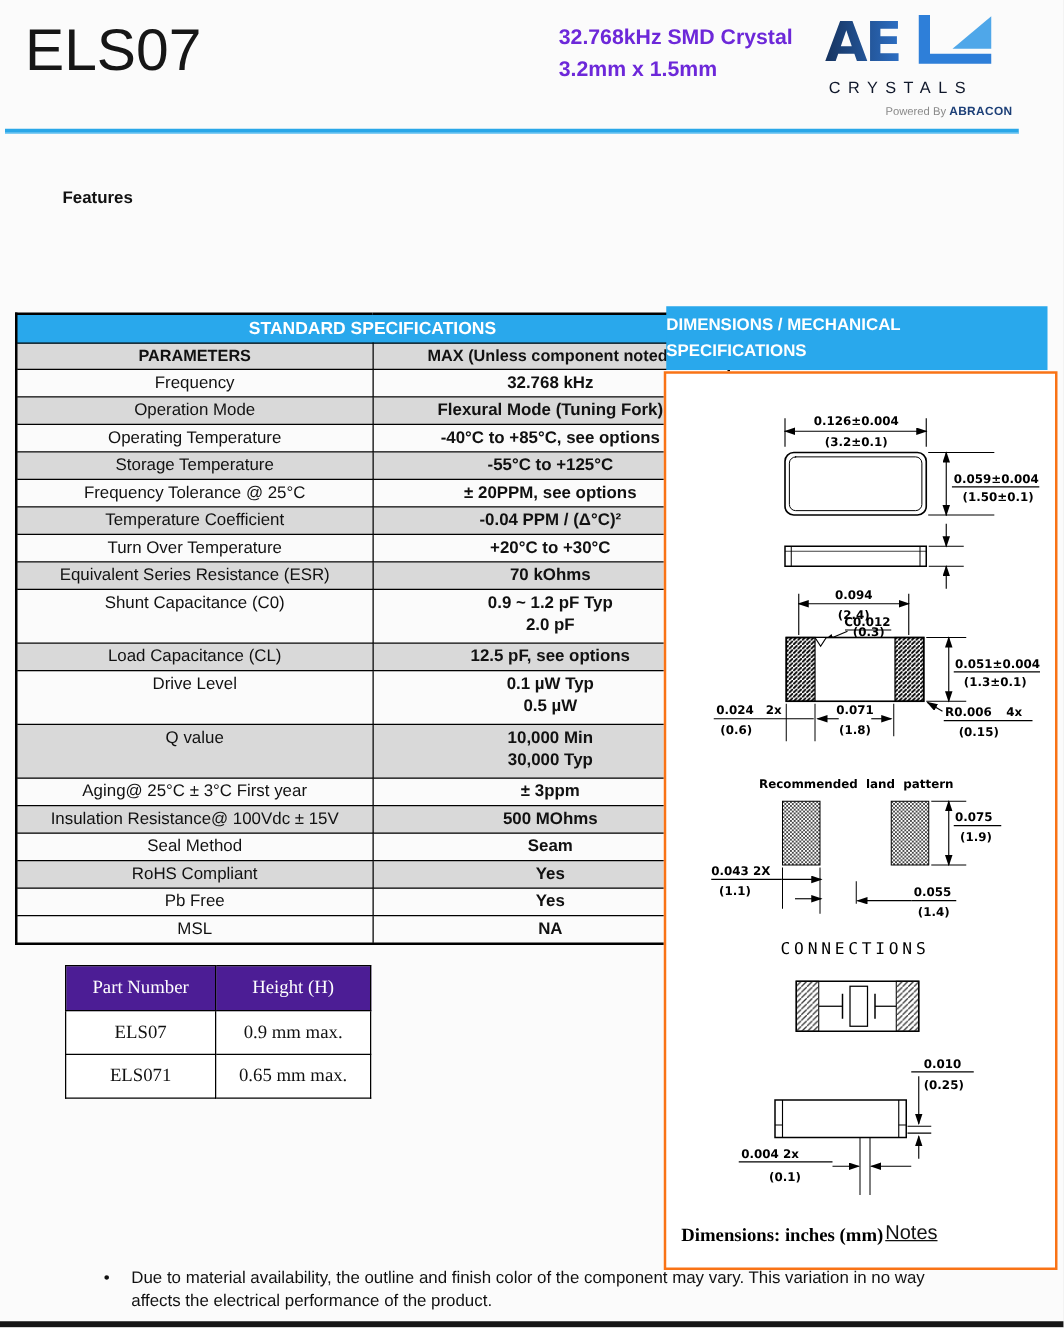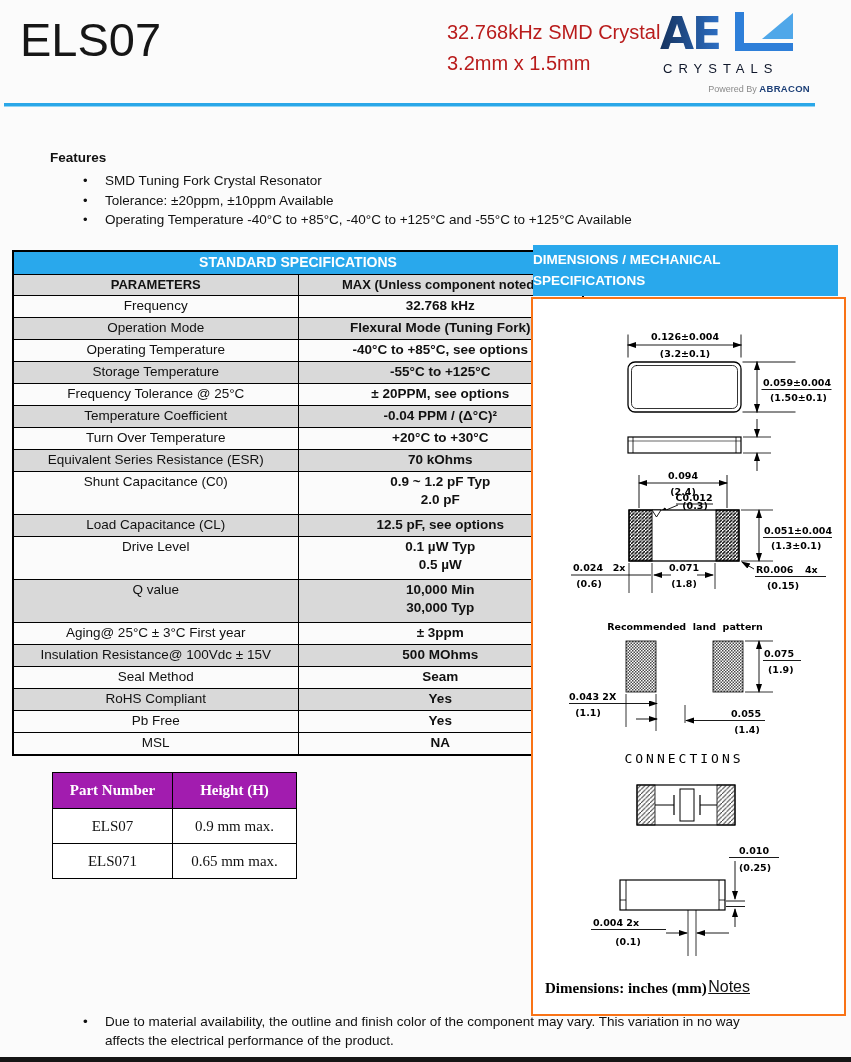--- a/index.html
+++ b/index.html
@@ -3,21 +3,21 @@
 <meta charset="utf-8">
 <style>
   html,body{margin:0;padding:0;background:#e8e8e8;}
   .page{
     position:relative; width:851px; height:1062px; margin:0 auto;
     background:#fbfbfb; overflow:hidden;
     font-family:"Liberation Sans", sans-serif; color:#111;
   }
   
   .product-title{position:absolute; left:20px; top:12px; font-size:47px; font-weight:500; letter-spacing:0px; color:#161616;}
-  .subtitle{position:absolute; left:447px; top:17px; font-size:20px; font-weight:normal; line-height:1.55; color:#b91c1c;}
+  .subtitle{position:absolute; left:447px; top:17px; font-size:17px; font-weight:bold; line-height:1.55; color:#6d28d9;}
   .logo{position:absolute; left:658px; top:8px; width:152px;}
   .logo-crystals{margin-top:1px; font-size:13px; letter-spacing:6px; font-weight:500; color:#0f172a; padding-left:5px;}
   .logo-powered{margin-top:7px; text-align:right; font-size:9px; color:#8a8a8a;}
   .logo-powered b{color:#1c3f77; font-size:9.5px; letter-spacing:.3px;}
   .divider{position:absolute; left:4px; top:103px; width:811px; height:3px; background:#2aa7e8; border-bottom:1px solid #8fd4f5;}
   
   .features{position:absolute; left:50px; top:150px; width:720px;}
   .features-title{font-size:13.5px; font-weight:bold; margin-bottom:6px;}
   .features ul{margin:0; padding-left:55px; list-style:none;}
   .features li{font-size:13.5px; line-height:19.5px; position:relative;}
@@ -27,21 +27,21 @@
   .spec-table td{border:1px solid #000; font-size:13.5px; padding:1px 6px; vertical-align:top; line-height:1.35;text-align:center;}
   .spec-table .title-cell{background:#29a8ec; color:#fff; font-weight:bold; text-align:center; font-size:14px; height:20px; padding:1px 0;}
   .spec-table .subhead td{background:#d9d9d9; font-weight:bold; text-align:center; font-size:13px; height:18px;}
   .spec-table tr.shade td{background:#d9d9d9;}
   .spec-table tr.r1 td{height:19px;}
   .spec-table tr.r2 td{height:40px;}
   .spec-table td.val{font-weight:bold; white-space:pre-line;}
   
   .part-table{position:absolute; left:52px; top:772px; border-collapse:collapse; border:1.5px solid #000; font-family:"Liberation Serif", serif;}
   .part-table td{border:1px solid #000; text-align:center; font-size:15px;}
-  .part-table .head td{background:#a21caf; color:#fff; font-weight:bold; height:33px;}
+  .part-table .head td{background:#4c1d95; color:#fff; font-weight:normal; height:33px;}
   .part-table .row td{height:32px; background:#fff;}
   .part-table td.c1{width:117px;} .part-table td.c2{width:121px;}
   
   .dim-header{position:absolute; left:533px; top:245px; width:305px; height:51px; background:#29a8ec; color:#fff;
     font-size:13.5px; font-weight:bold; text-align:left; line-height:1.55; padding-top:5px; box-sizing:border-box;}
   .dim-box{position:absolute; left:531px; top:297px; width:315px; height:719px; border:2px solid #f97316; background:#fff; box-sizing:border-box;}
   .dim-box svg{display:block;}
   .dtxt{font-family:"DejaVu Sans", sans-serif; font-size:9.5px; font-weight:bold; fill:#000;}
   .cadtxt{font-family:"DejaVu Sans Mono", monospace; font-size:13px; letter-spacing:3px; fill:#000;}
   .landtxt{font-family:"DejaVu Sans", sans-serif; font-size:9.5px; font-weight:bold; fill:#000; white-space:pre;}
@@ -78,25 +78,20 @@
       <polygon points="135,5 135,31 104,31" fill="#4fa7e9"></polygon>
     </svg>
     <div class="logo-crystals">CRYSTALS</div>
     <div class="logo-powered"><span>Powered By </span><b>ABRACON</b></div>
   </div>
 
   <div class="divider"></div>
 
   <div class="features">
     <div class="features-title">Features</div>
-    <ul>
-      <li>SMD Tuning Fork Crystal Resonator</li>
-      <li>Tolerance: ±20ppm, ±10ppm Available</li>
-      <li>Operating Temperature -40°C to +85°C, -40°C to +125°C and -55°C to +125°C Available</li>
-    </ul>
   </div>
 
   <table class="spec-table">
     <tbody>
         <tr>
           <td class="title-cell" colspan="2">STANDARD SPECIFICATIONS</td>
         </tr>
     <tr class="subhead">
       <td style="width:275px">PARAMETERS</td>
       <td style="width:227px">MAX (Unless component noted)</td>

